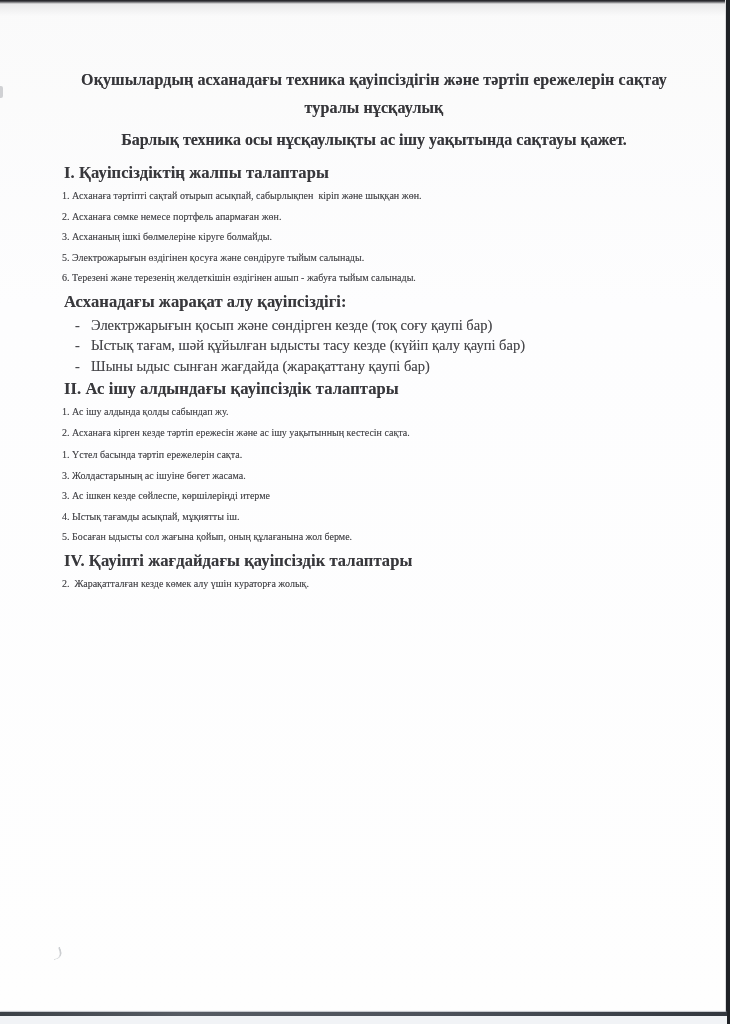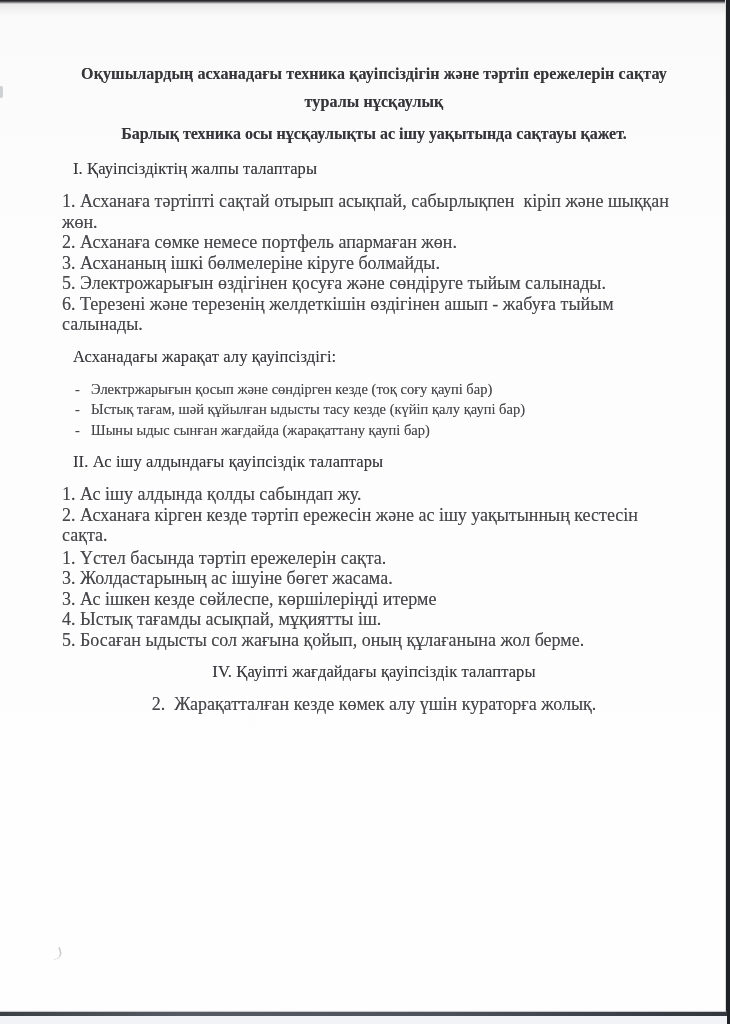--- a/index.html
+++ b/index.html
@@ -45,21 +45,21 @@
     position: absolute; left: 52px; top: 948px; width: 8px; height: 10px;
     border-right: 2px solid #bcbfc3;
     border-bottom: 1px solid #cdd0d3;
     border-radius: 0 0 7px 0;
     transform: rotate(-18deg);
     opacity: 0.75;
   }
   
   .doc {
     position: absolute;
-    top: 60px; left: 62px; width: 624px;
+    top: 66px; left: 62px; width: 624px;
     color: #47474b;
     text-shadow: 0 0 0.6px rgba(72,72,78,0.55);
   }
   .title {
     text-align: center;
     font-weight: bold;
     font-size: 16px;
     line-height: 28px;
     color: #36363a;
     letter-spacing: 0.1px;
@@ -70,35 +70,35 @@
     font-weight: bold;
     font-size: 16px;
     line-height: 26px;
     color: #36363a;
   }
   section { margin: 0; padding: 0; }
   .sec-1   { margin-top: 9px; }
   .sec-inj { margin-top: 0; }
   .sec-2   { margin-top: 1px; }
   .sec-3   { margin-top: 2px; }
-  .sec-4   { margin-top: 0; text-align: center; }
+  .sec-4   { margin-top: 0; }
   .sec-5   { margin-top: 0; }
   h2 {
-    margin: 11px; padding: 0;
+    margin: 2px; padding: 0;
     font-size: 16.5px;
     line-height: 22px;
-    font-weight: normal;
+    font-weight: bold;
     color: #38383c;
     letter-spacing: 0.1px;
     white-space: pre-wrap;
   }
   .h2-indent-sm { margin-left: 8px; }
   .h2-indent-lg { margin-left: 20px; }
   .item {
-    font-size: 18px;
+    font-size: 10px;
     line-height: 20.5px;
     white-space: pre-wrap;
     color: #48484c;
   }
   .dash-item {
     display: flex;
     font-size: 14.5px;
     line-height: 20.5px;
     padding-left: 13px;
     color: #48484c;

